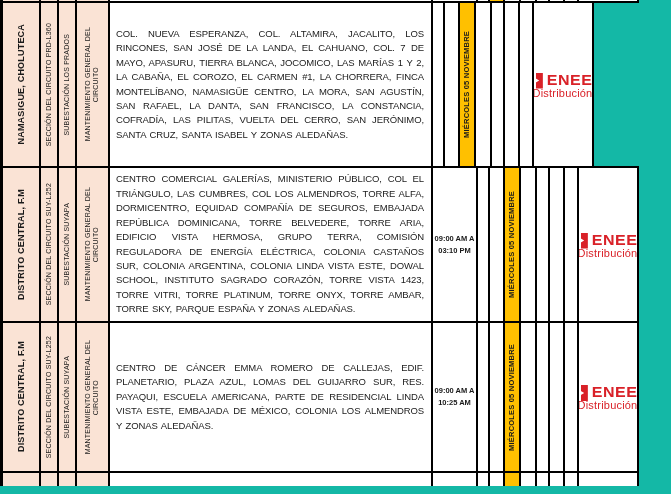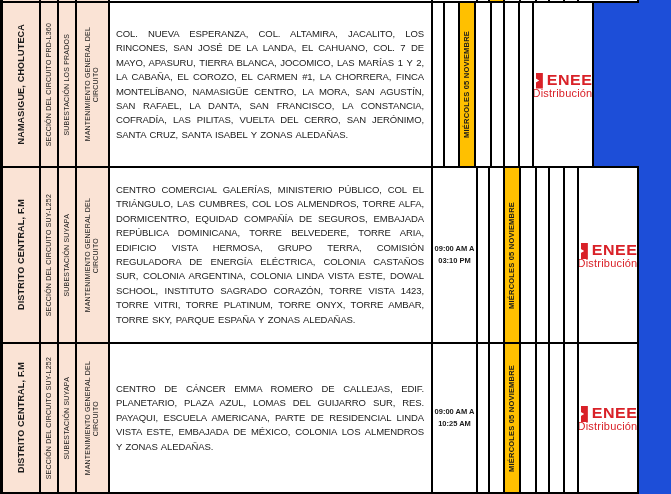--- a/index.html
+++ b/index.html
@@ -4,21 +4,21 @@
 <title>ENEE Distribución - Programación de Mantenimiento</title>
 <style>
   * { box-sizing: border-box; margin: 0; padding: 0; }
   html, body { background: #ffffff; }
   body {
     width: 671px; height: 494px;
     font-family: "Liberation Sans", sans-serif;
     color: #1a1a1a;
     overflow: hidden;
   }
-  .sheet { position: relative; width: 671px; height: 494px; background: #1d4ed8; }
+  .sheet { position: relative; width: 671px; height: 494px; background: #14b8a6; }
 
   .tbl {
     position: absolute; left: 0; top: 0;
     border-left: 3px solid #000;
   }
   .row { display: flex; border-bottom: 2px solid #000; }
   .row:last-child { border-bottom: none; }
 
   .cell {
     border-right: 2px solid #000;
@@ -42,21 +42,21 @@
   .c-date  { width: 16px; }
   .c-e3    { width: 16px; }
   .c-e4    { width: 13px; }
   .c-e5    { width: 15px; }
   .c-e6    { width: 14px; }
   .c-logo  { width: 60px; }
 
   
   .r-partial-top { height: 3px; }
   .r1 { height: 165px; }
-  .r2 { height: 176px; }
+  .r2 { height: 155px; }
   .r3 { height: 150px; }
   .r-partial-bot { height: 13px; border-bottom: none; }
 
   
   .vtext {
     writing-mode: vertical-rl;
     transform: rotate(180deg);
     white-space: pre-line;
     text-align: center;
     line-height: 1.15;

